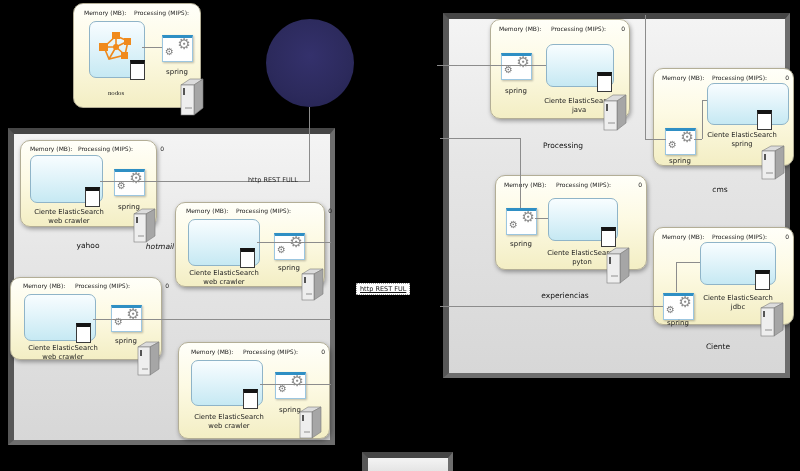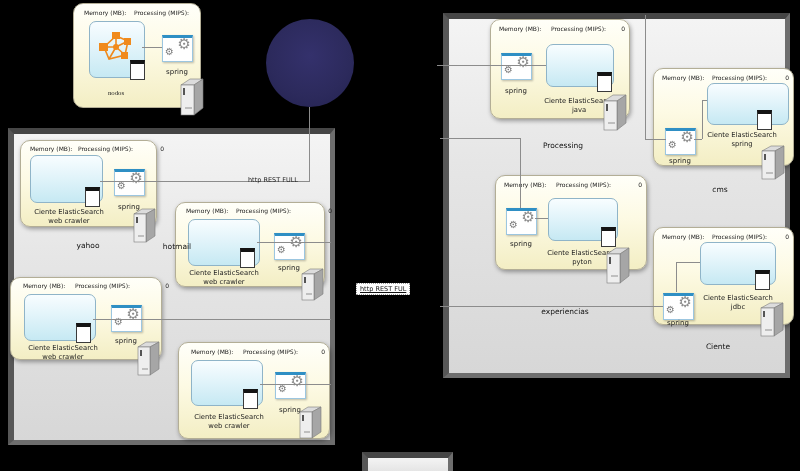--- a/index.html
+++ b/index.html
@@ -133,21 +133,21 @@
     <div class="spring" style="left:98px;top:30px;">
       <span class="gear g1">⚙</span>
       <span class="gear g2">⚙</span>
     </div>
     <div class="slabel" style="left:90px;top:61px;width:46px;">spring</div>
     <div class="ctext" style="left:2px;top:66px;width:92px;">
       <span>Ciente ElasticSearch</span><br>
       <span>web crawler</span>
     </div>
   </div>
-  <div class="nlabel" style="left:154px;top:242px;width:46px;">hotmail</div>
+  <div class="nlabel" style="left:137px;top:242px;width:46px;font-style:italic;">hotmail</div>
   <svg class="server" style="left:300px;top:266px;" width="25" height="36" viewBox="0 0 25 36">
     <polygon points="2,8 10,3 23,3 14,8" fill="#dcdcdc" stroke="#7a7a7a" stroke-width="0.6"></polygon>
     <polygon points="14,8 23,3 23,28 14,34" fill="#a6a6a6" stroke="#7a7a7a" stroke-width="0.6"></polygon>
     <rect x="2" y="8" width="12" height="26" fill="#eeeeee" stroke="#7a7a7a" stroke-width="0.6"></rect>
     <rect x="4" y="11" width="2" height="6" fill="#555"></rect>
     <rect x="6" y="27" width="6" height="2" fill="#bfbfbf"></rect>
   </svg>
 
   <div class="ybox" style="left:10px;top:277px;width:150px;height:81px;">
     <span class="hdr" style="left:12px;top:4px;">Memory (MB):</span>
@@ -256,21 +256,21 @@
       <span class="gear g2">⚙</span>
     </div>
     <div class="slabel" style="left:2px;top:64px;width:46px;">spring</div>
     <div class="client" style="left:52px;top:22px;width:68px;height:41px;"></div>
     <div class="winicon" style="left:105px;top:51px;"></div>
     <div class="ctext" style="left:38px;top:73px;width:96px;">
       <span>Ciente ElasticSearch</span><br>
       <span>pyton</span>
     </div>
   </div>
-  <div class="nlabel" style="left:535px;top:291px;width:60px;margin-top:16px;">experiencias</div>
+  <div class="nlabel" style="left:535px;top:291px;width:60px;">experiencias</div>
   <svg class="server" style="left:605px;top:245px;" width="26" height="40" viewBox="0 0 26 40">
     <polygon points="2,9 11,3 24,3 15,9" fill="#dcdcdc" stroke="#7a7a7a" stroke-width="0.6"></polygon>
     <polygon points="15,9 24,3 24,31 15,38" fill="#a6a6a6" stroke="#7a7a7a" stroke-width="0.6"></polygon>
     <rect x="2" y="9" width="13" height="29" fill="#eeeeee" stroke="#7a7a7a" stroke-width="0.6"></rect>
     <rect x="4" y="12" width="2" height="7" fill="#555"></rect>
     <rect x="6" y="30" width="7" height="2" fill="#bfbfbf"></rect>
   </svg>
 
   <div class="ybox" style="left:653px;top:227px;width:139px;height:96px;">
     <span class="hdr" style="left:8px;top:5px;">Memory (MB):</span>

